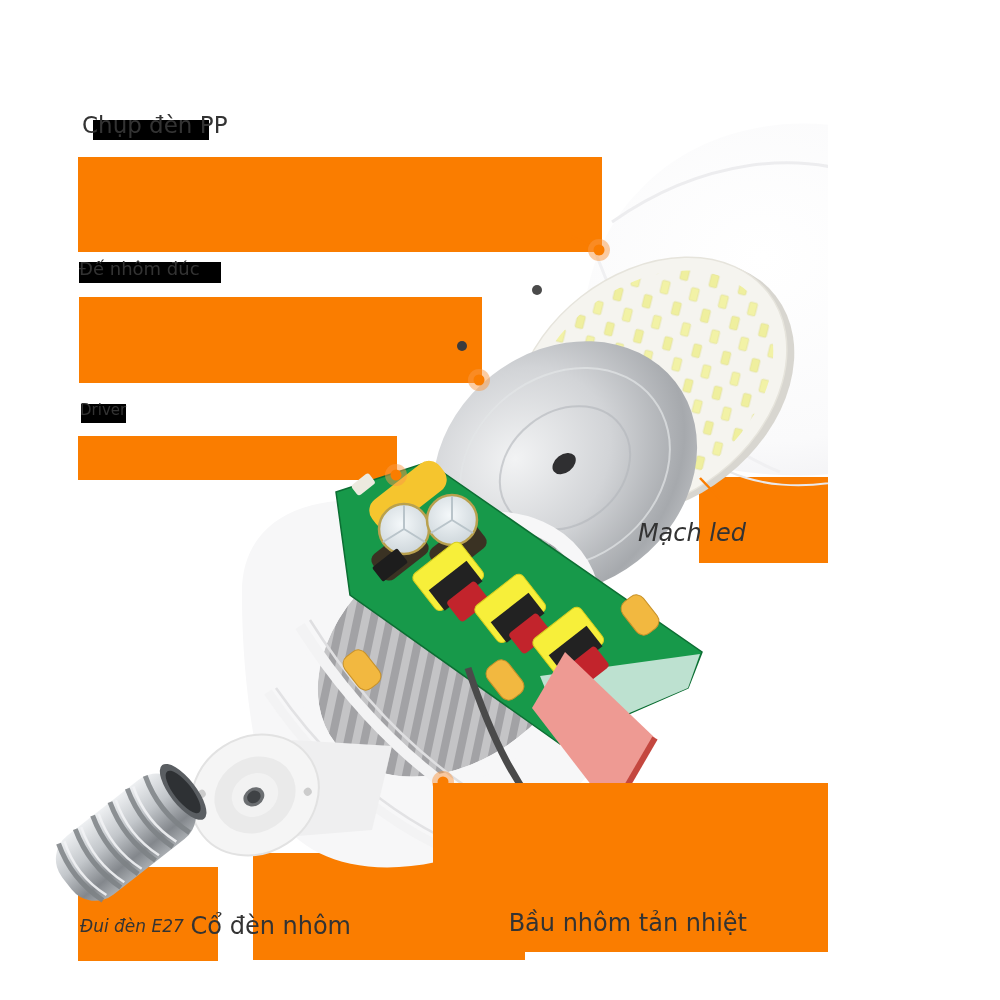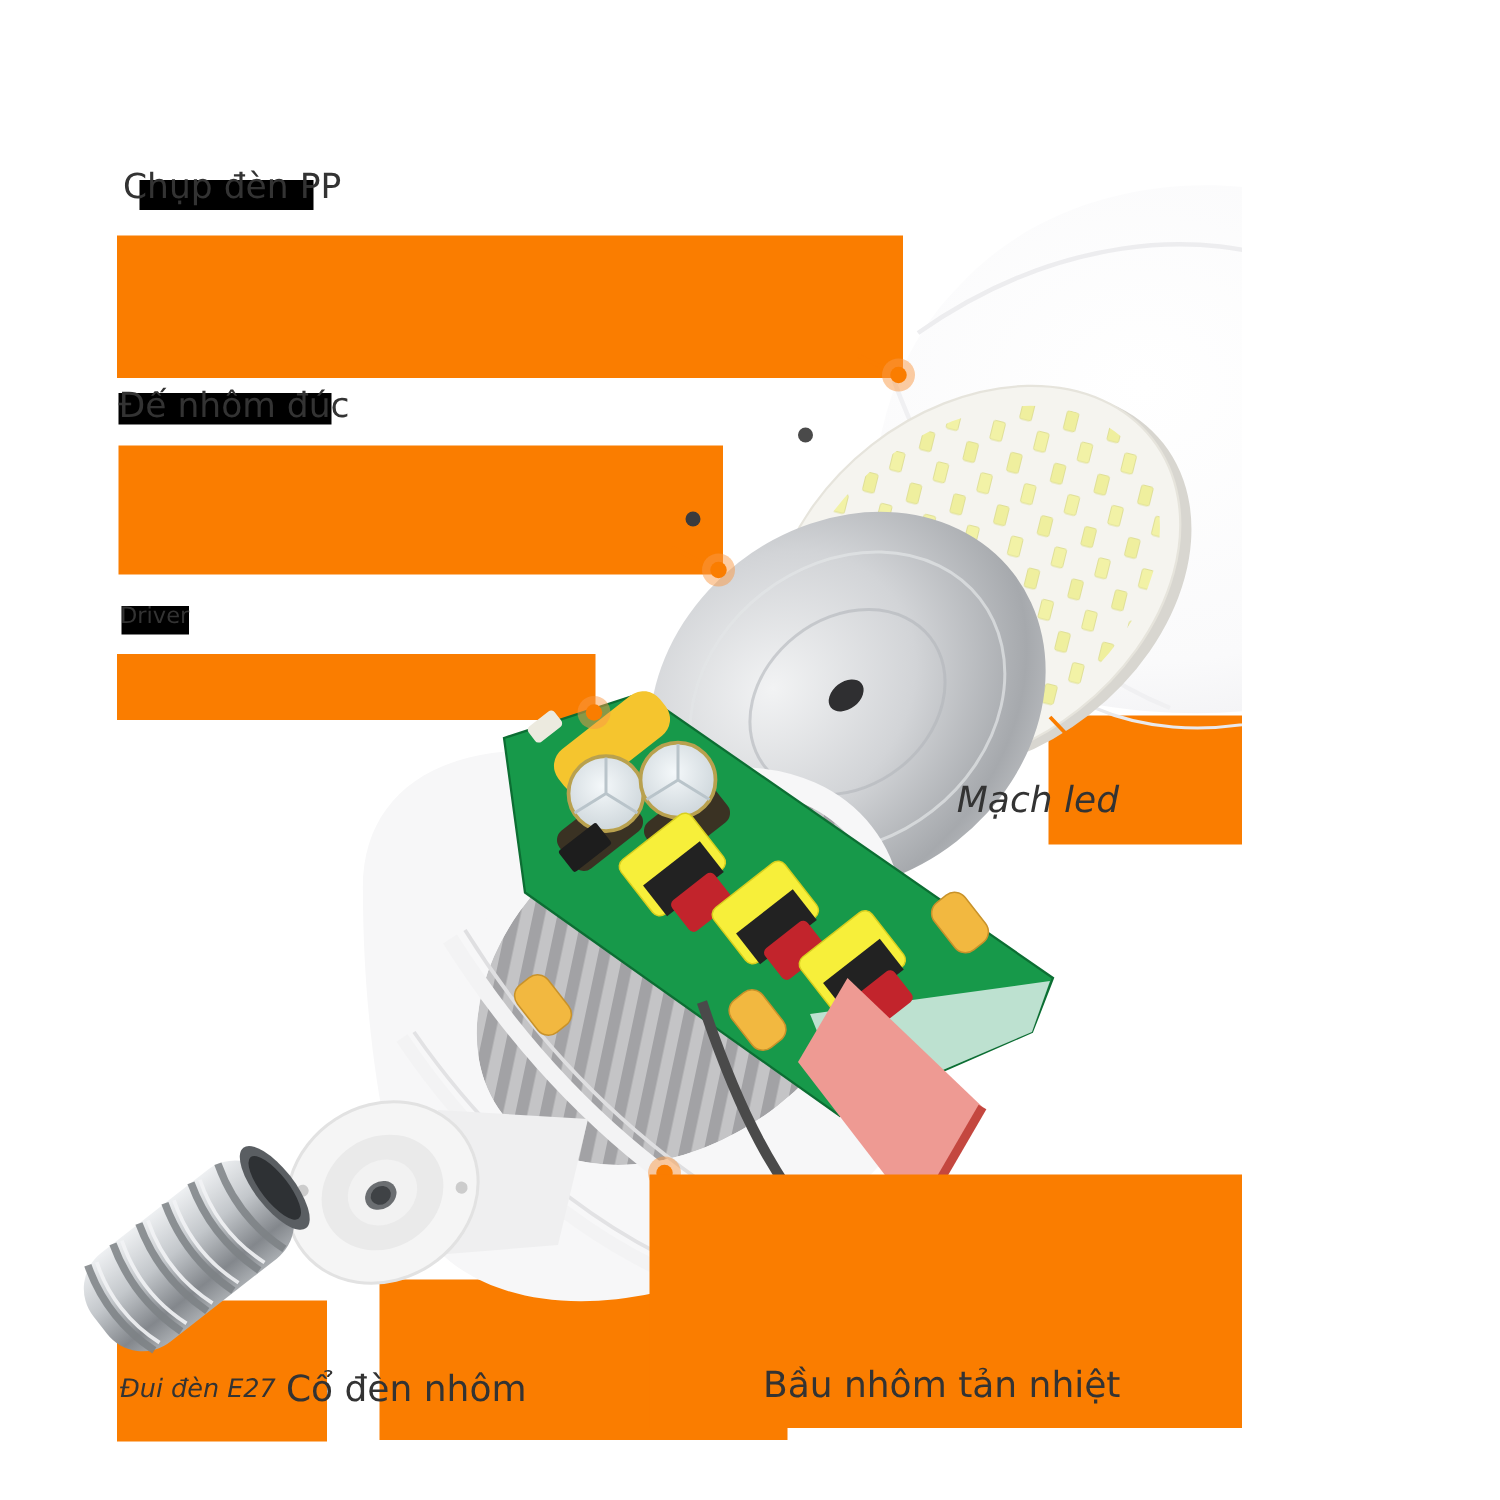--- a/index.html
+++ b/index.html
@@ -16,21 +16,21 @@
   #blk-bau    {left:433px;top:743px;width:486px;height:169px;z-index:3;}
   
   #art{position:absolute;left:0;top:0;z-index:2;}
   #callouts{position:absolute;left:0;top:0;z-index:5;pointer-events:none;}
   
   .lbl{position:absolute;z-index:6;color:#333333;white-space:nowrap;}
   .lbl .t{position:relative;z-index:2;}
   .lbl .hl{position:absolute;background:#000000;z-index:1;}
   #lbl-chup  {left:82px; top:72px; font-size:23px;}
   #lbl-chup .hl{left:11px;top:8px;width:116px;height:20px;}
-  #lbl-de    {left:79px; top:218px;font-size:23px;}
+  #lbl-de    {left:79px; top:218px;font-size:18px;}
   #lbl-de .hl{left:0px;top:4px;width:142px;height:21px;}
   #lbl-driver{left:80px; top:361px;font-size:15px;}
   #lbl-driver .hl{left:1px;top:3px;width:45px;height:19px;}
   #lbl-mach  {right:82px;top:479px;font-size:24px;font-style:italic;}
   #lbl-dui   {left:80px; top:876px;font-size:17px;font-style:italic;}
   #lbl-co    {right:477px;top:872px;font-size:24px;}
   #lbl-bau   {right:81px;top:869px;font-size:24px;}
 </style>
 </head>
 <body>

